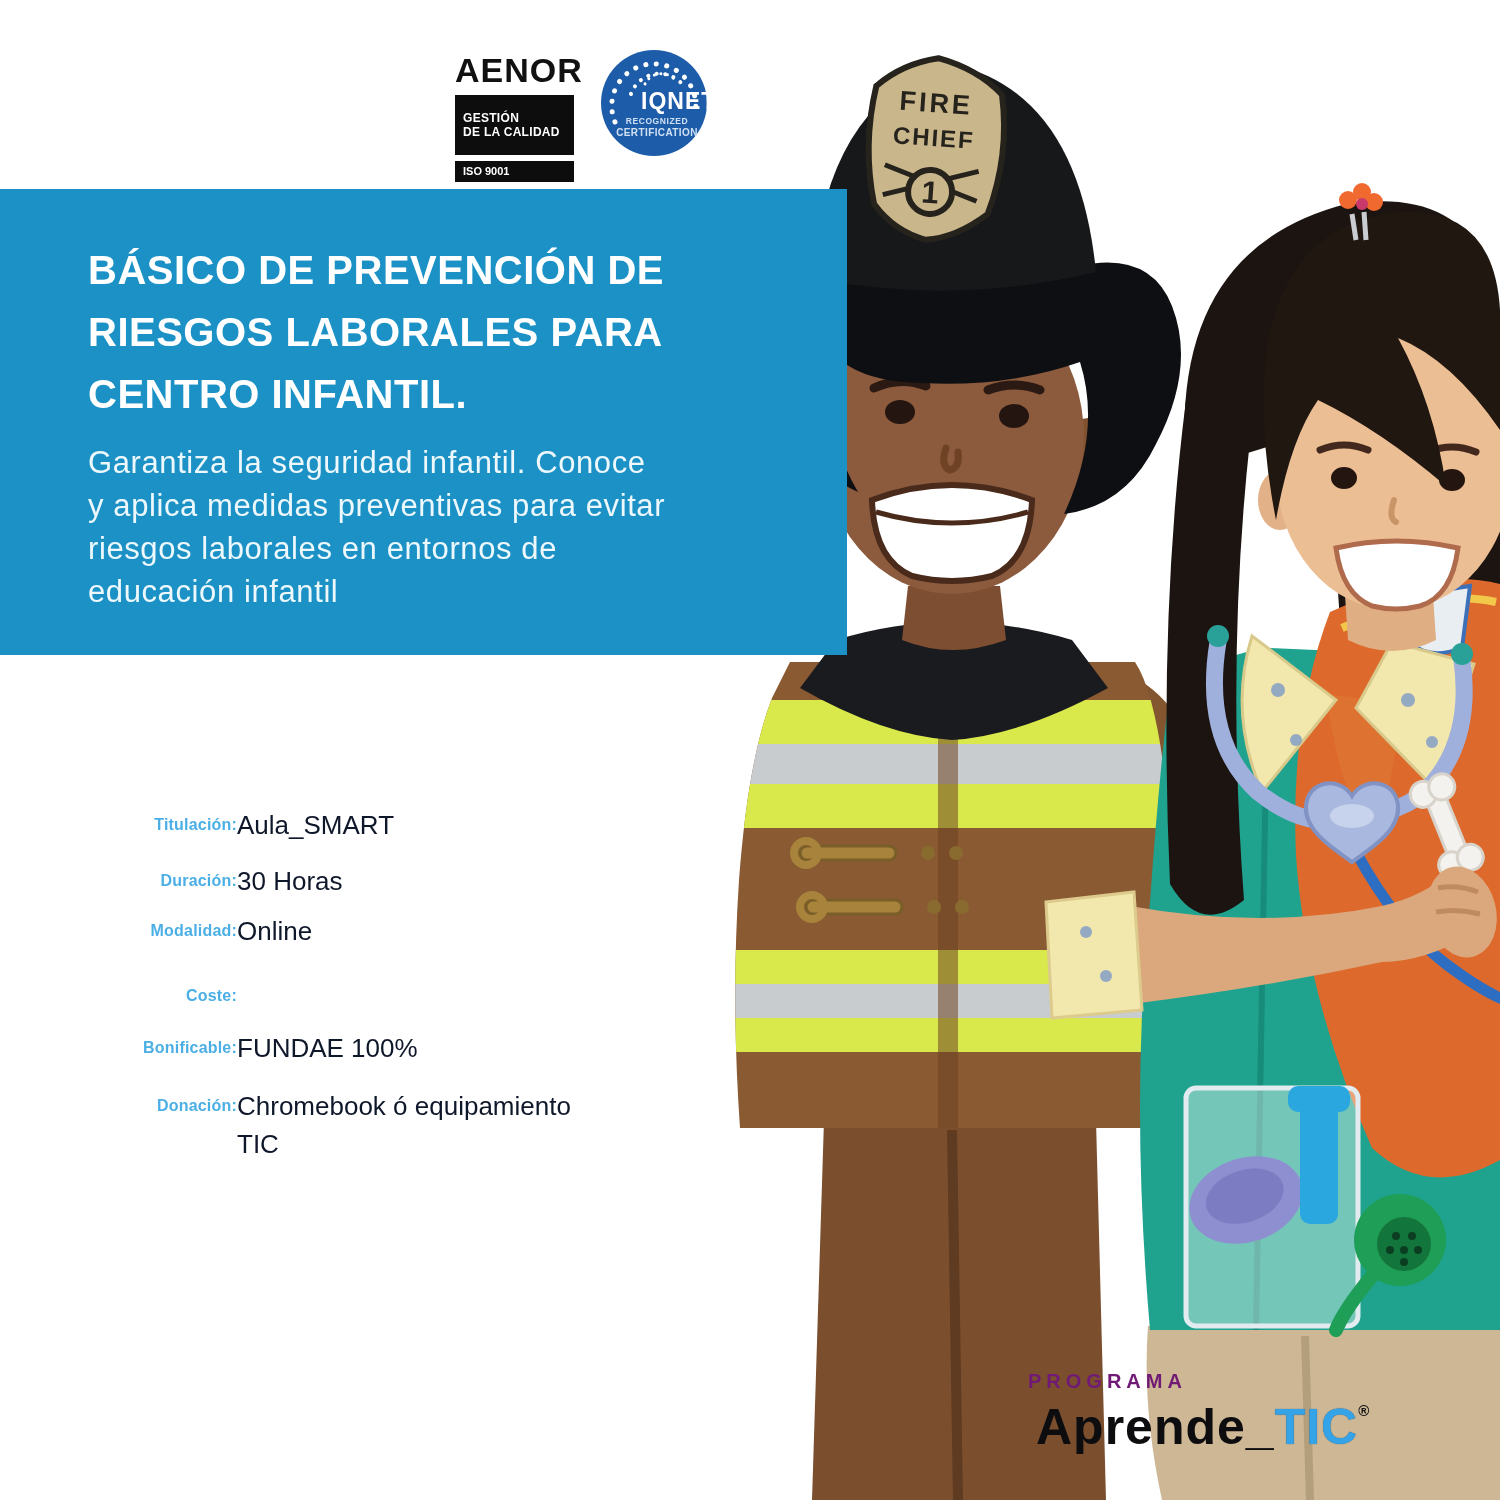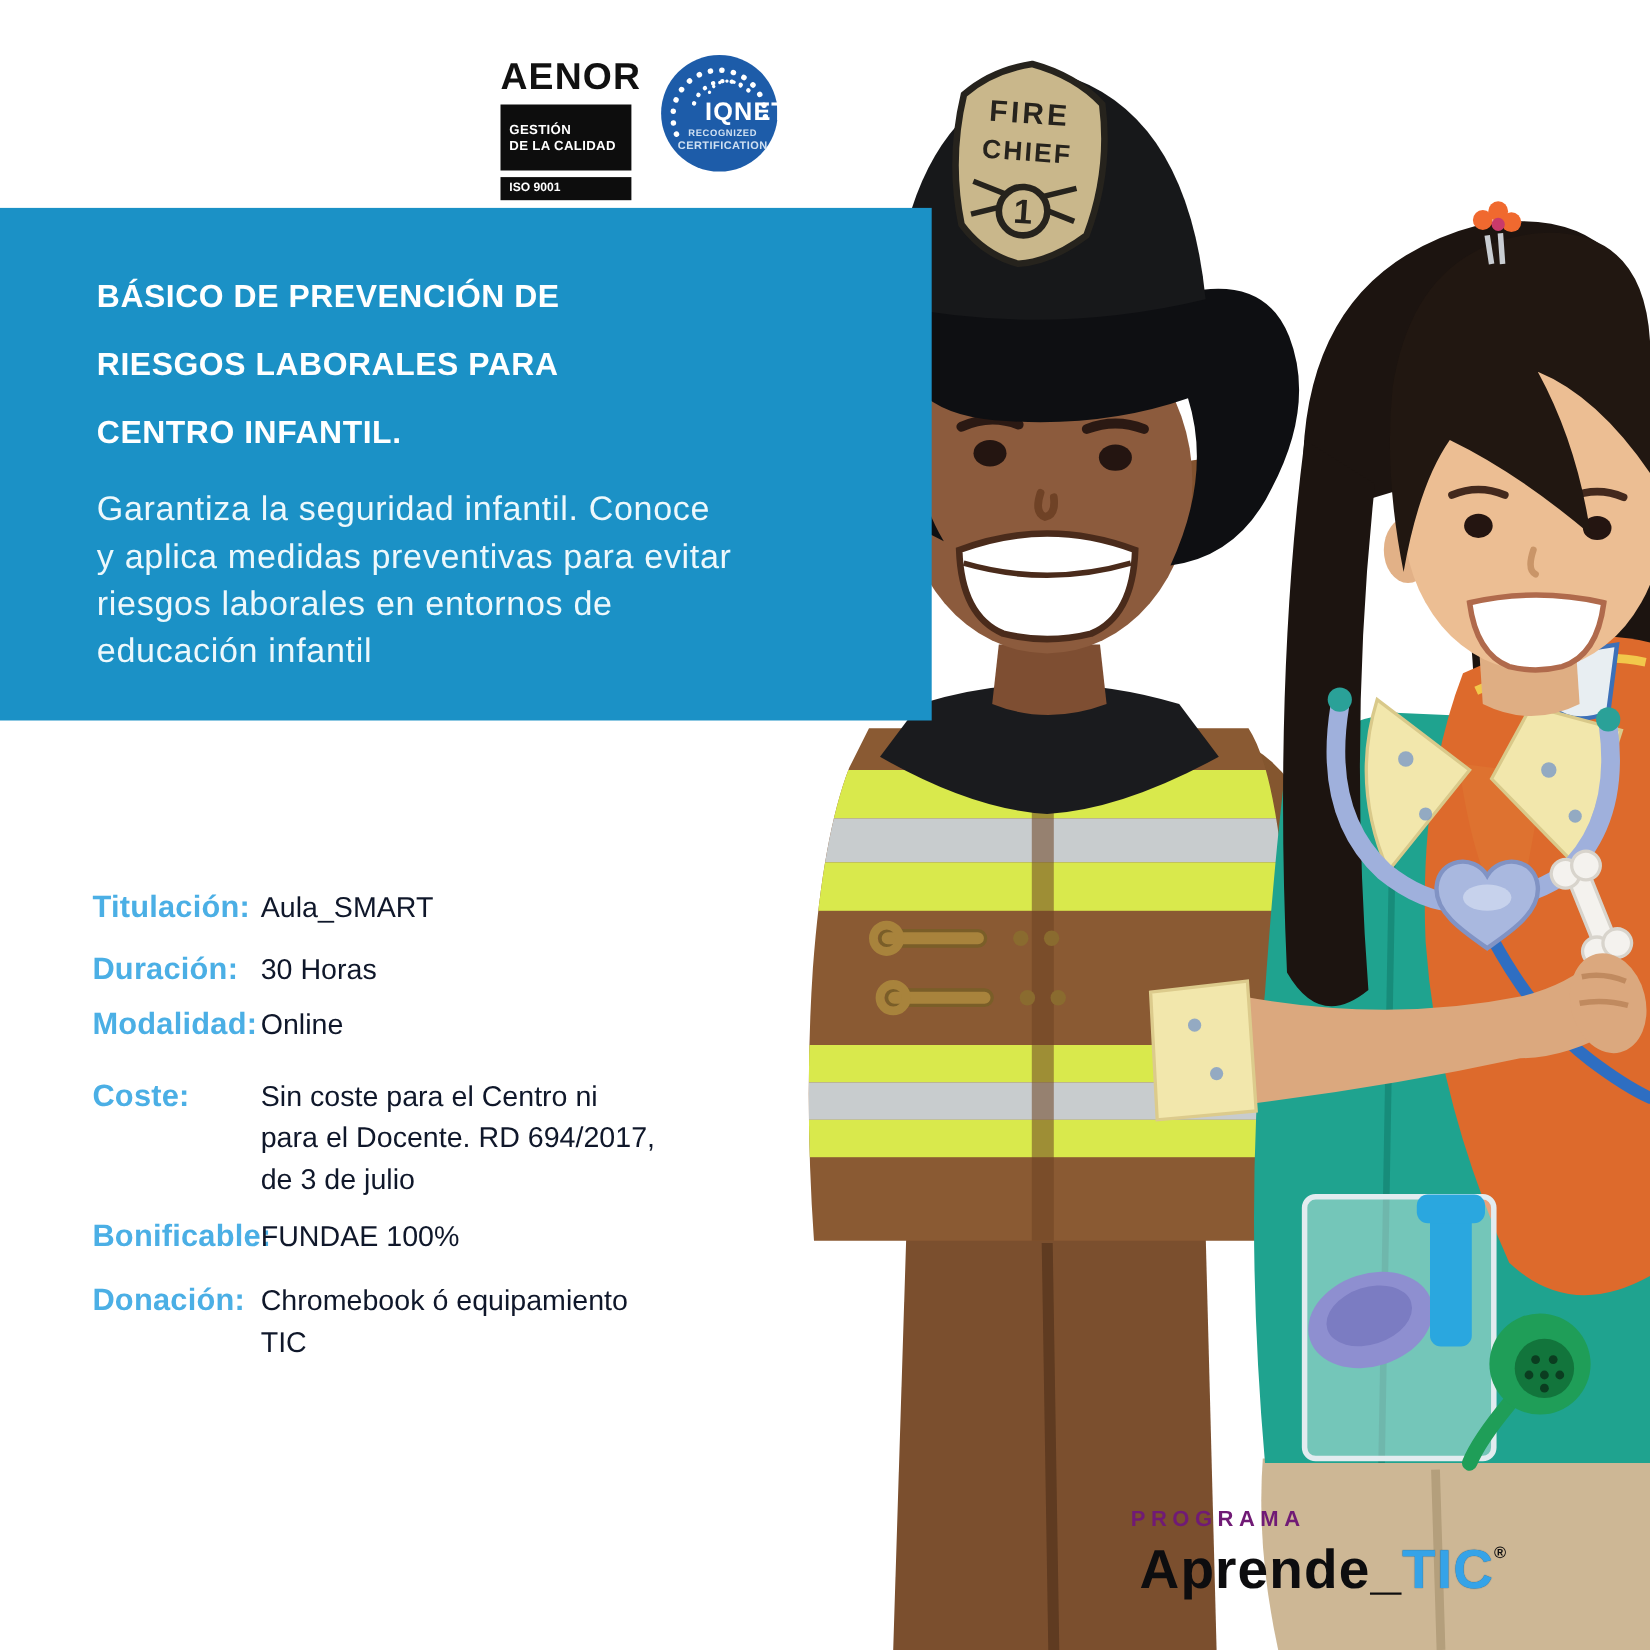--- a/index.html
+++ b/index.html
@@ -14,27 +14,27 @@
   .aenor-box{background:#0d0d0d;color:#fff;width:119px;box-sizing:border-box;padding:16px 8px;margin-top:5px;}
   .aenor-box .l{font-size:12px;font-weight:bold;line-height:14px;letter-spacing:.3px;}
   .aenor-box2{background:#0d0d0d;color:#fff;width:119px;box-sizing:border-box;padding:4px 8px;margin-top:6px;font-size:11px;font-weight:bold;line-height:13px;}
   .iqnet{width:106px;height:106px;border-radius:50%;background:#1d5ca9;position:relative;}
   .iqnet svg{position:absolute;left:0;top:0;}
   .iqnet .t1{position:absolute;left:0;right:0;top:38px;text-align:center;color:#fff;font-weight:800;font-size:23px;letter-spacing:1px;padding-left:40px;}
   .iqnet .t2{position:absolute;left:6px;right:0;top:66px;text-align:center;color:#cfe0f2;font-weight:bold;font-size:8.5px;letter-spacing:.6px;}
   .iqnet .t3{position:absolute;left:6px;right:0;top:77px;text-align:center;color:#cfe0f2;font-weight:bold;font-size:10px;letter-spacing:.4px;}
   
   .banner{position:absolute;left:0;top:189px;width:847px;height:466px;background:#1b91c6;z-index:4;box-sizing:border-box;padding:50px 0 0 88px;}
-  .banner .title div{color:#ffffff;font-weight:800;font-size:29px;line-height:62px;letter-spacing:.5px;white-space:nowrap;}
+  .banner .title div{color:#ffffff;font-weight:800;font-size:40px;line-height:62px;letter-spacing:.5px;white-space:nowrap;}
   .banner .subtitle{margin-top:16px;}
   .banner .subtitle div{color:#edf8fc;font-weight:400;font-size:31px;line-height:43px;letter-spacing:.6px;white-space:nowrap;}
   
   .details{position:absolute;left:84px;top:806px;z-index:5;}
   .row{display:flex;}
-  .row .lbl{width:153px;flex:none;font-size:28px;font-weight:bold;color:#4bafe5;line-height:38px;letter-spacing:.2px;}
+  .row .lbl{width:153px;flex:none;font-size:16px;font-weight:bold;color:#4bafe5;line-height:38px;letter-spacing:.2px;text-align:right;}
   .row .val{font-size:26px;color:#0f172a;}
   .row .val div{line-height:38px;white-space:nowrap;}
   .row.r0{margin-bottom:18px;}.row.r1{margin-bottom:12px;}.row.r2{margin-bottom:27px;}
   .row.r3{margin-bottom:14px;}.row.r4{margin-bottom:20px;}
   
   .photo{position:absolute;left:0;top:0;z-index:1;}
   
   .program{position:absolute;z-index:6;}
   .program .kicker{position:absolute;left:1028px;top:1370px;font-size:20px;font-weight:bold;letter-spacing:5px;color:#701a75;}
   .program .brand{position:absolute;left:1036px;top:1398px;font-size:50px;font-weight:800;letter-spacing:1px;white-space:nowrap;}
@@ -265,25 +265,20 @@
     </div>
   </div>
   <div class="row r2">
     <div class="lbl">Modalidad:</div>
     <div class="val">
       <div>Online</div>
     </div>
   </div>
   <div class="row r3">
     <div class="lbl">Coste:</div>
-    <div class="val">
-      <div>Sin coste para el Centro ni</div>
-      <div>para el Docente. RD 694/2017,</div>
-      <div>de 3 de julio</div>
-    </div>
   </div>
   <div class="row r4">
     <div class="lbl">Bonificable:</div>
     <div class="val">
       <div>FUNDAE 100%</div>
     </div>
   </div>
   <div class="row r5">
     <div class="lbl">Donación:</div>
     <div class="val">

